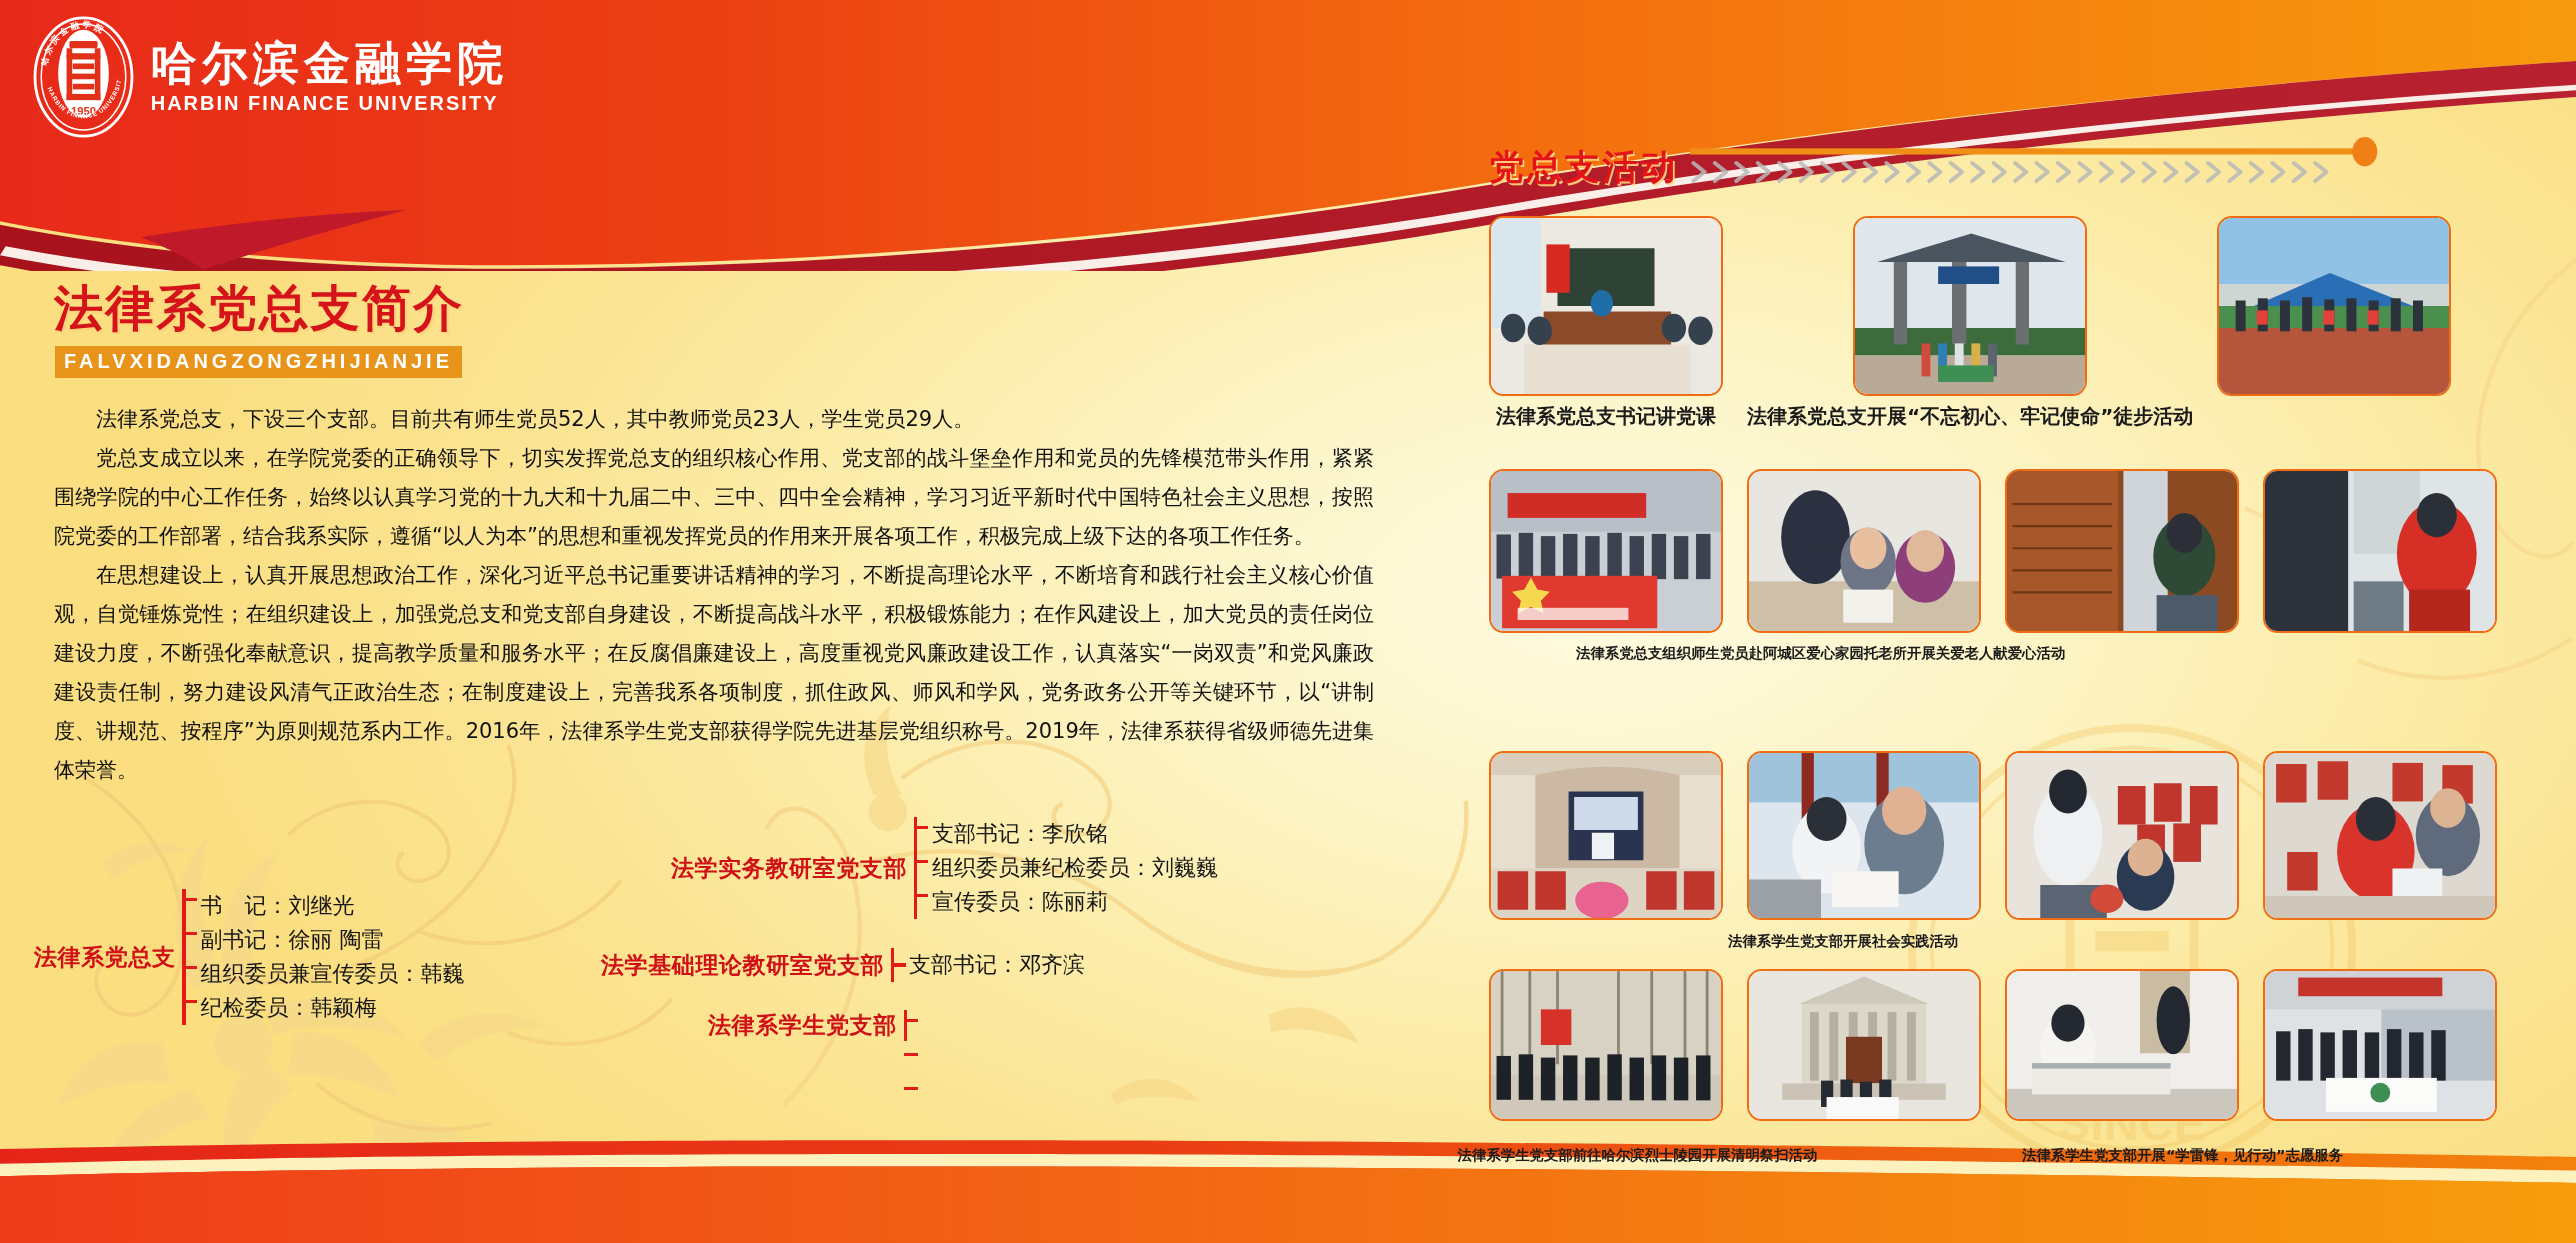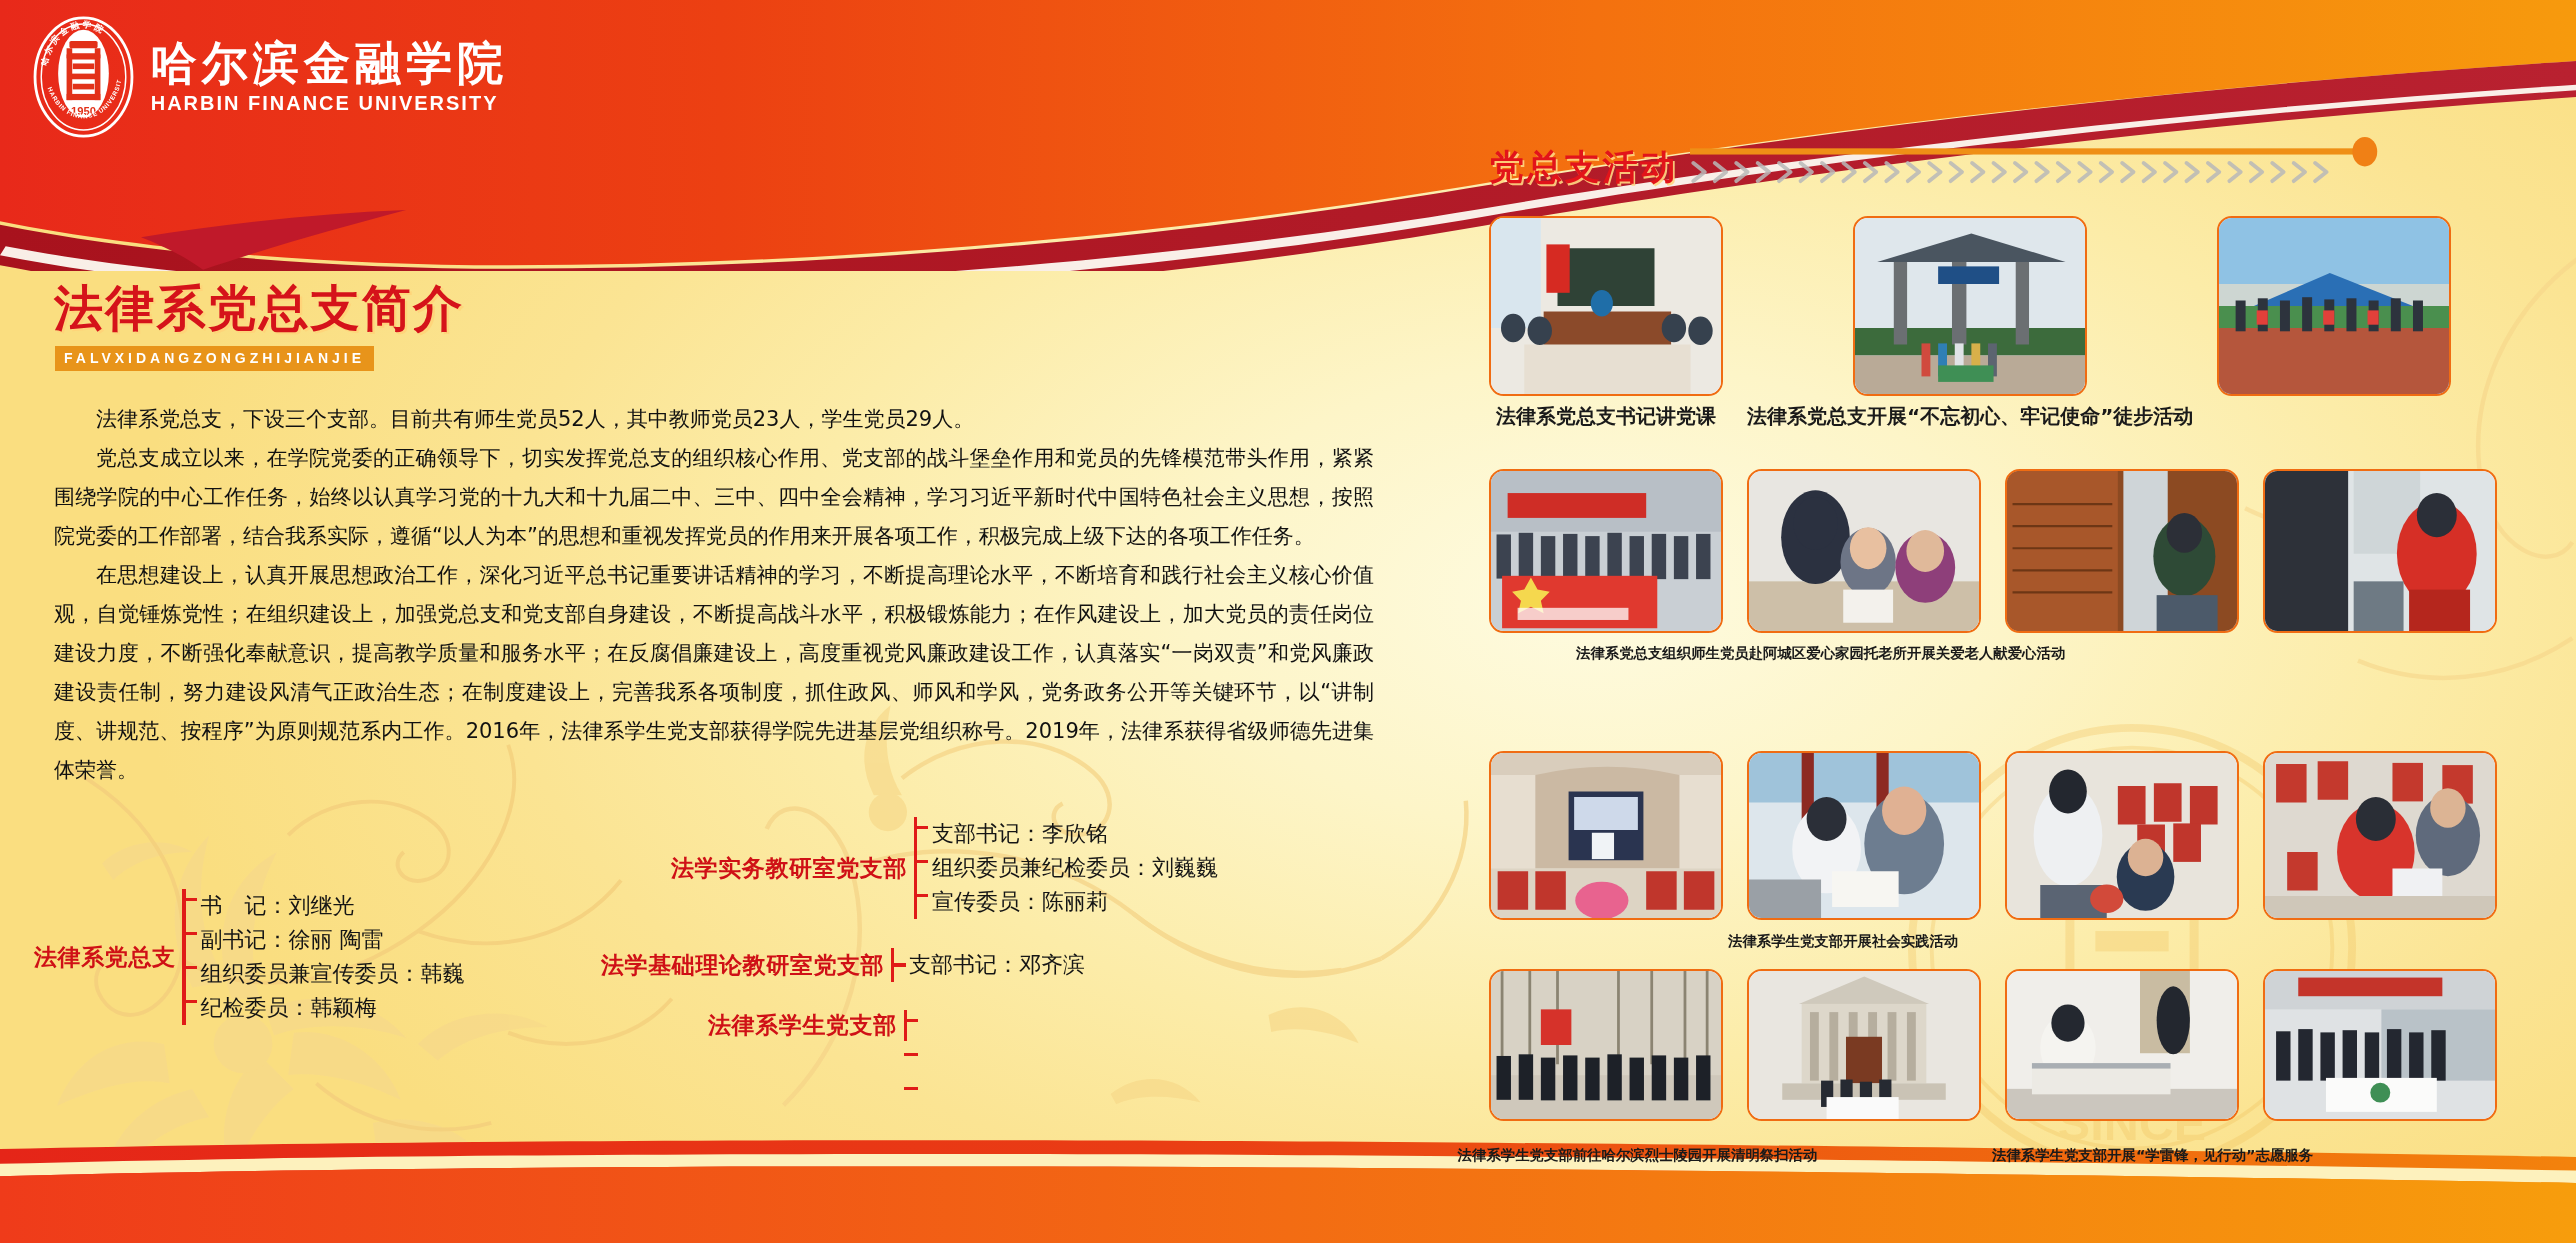--- a/index.html
+++ b/index.html
@@ -47,21 +47,21 @@
   .sec-title {
     position: absolute; left: 54px; top: 11.3px;
     font-size: 49px; font-weight: bold; color: #d5131a;
     letter-spacing: 2.3px;
     text-shadow: 2.3px 2.3px 0 rgba(255,210,120,.85);
     font-family: "DejaVu Sans", "Liberation Sans", sans-serif;
   }
   .sec-sub {
     position: absolute; left: 55px; top: 81px;
     background: #e8941a; color: #ffffff;
-    font-size: 14px; font-weight: bold; letter-spacing: 4px;
+    font-size: 20px; font-weight: bold; letter-spacing: 4px;
     padding: 4px 9px 5.1px 9px;
     font-family: "Liberation Sans", sans-serif;
   }
 
   .body-text {
     position: absolute; left: 54px; top: 135px; width: 1320px;
     font-size: 21px; line-height: 39px; color: #111111;
     text-align: justify;
     font-family: "DejaVu Sans", "Liberation Sans", sans-serif;
     font-weight: 500;
@@ -689,21 +689,21 @@
             </g>
             <rect x="110" y="195" width="200" height="62" fill="#fbfbfa"></rect>
             <g fill="#3f8f55">
                 <ellipse cx="208" cy="222" rx="18" ry="18"></ellipse>
               </g>
           </svg>
         </div>
       </div>
     </div>
     <div class="rowcap" style="left:22.6px; top:1146px;">法律系学生党支部前往哈尔滨烈士陵园开展清明祭扫活动</div>
-    <div class="rowcap" style="left:557px; top:1146px;">法律系学生党支部开展“学雷锋，见行动”志愿服务</div>
+    <div class="rowcap" style="left:587px; top:1146px;">法律系学生党支部开展“学雷锋，见行动”志愿服务</div>
   </div>
 
   <div class="bottom-wrap">
     <svg viewBox="0 0 4567 230" preserveAspectRatio="none">
       <defs>
         <linearGradient id="bg1" x1="0" y1="0" x2="1" y2="0">
           <stop offset="0" stop-color="#e52518"></stop>
           <stop offset="0.45" stop-color="#ea3d14"></stop>
           <stop offset="1" stop-color="#f3820c"></stop>
         </linearGradient>

